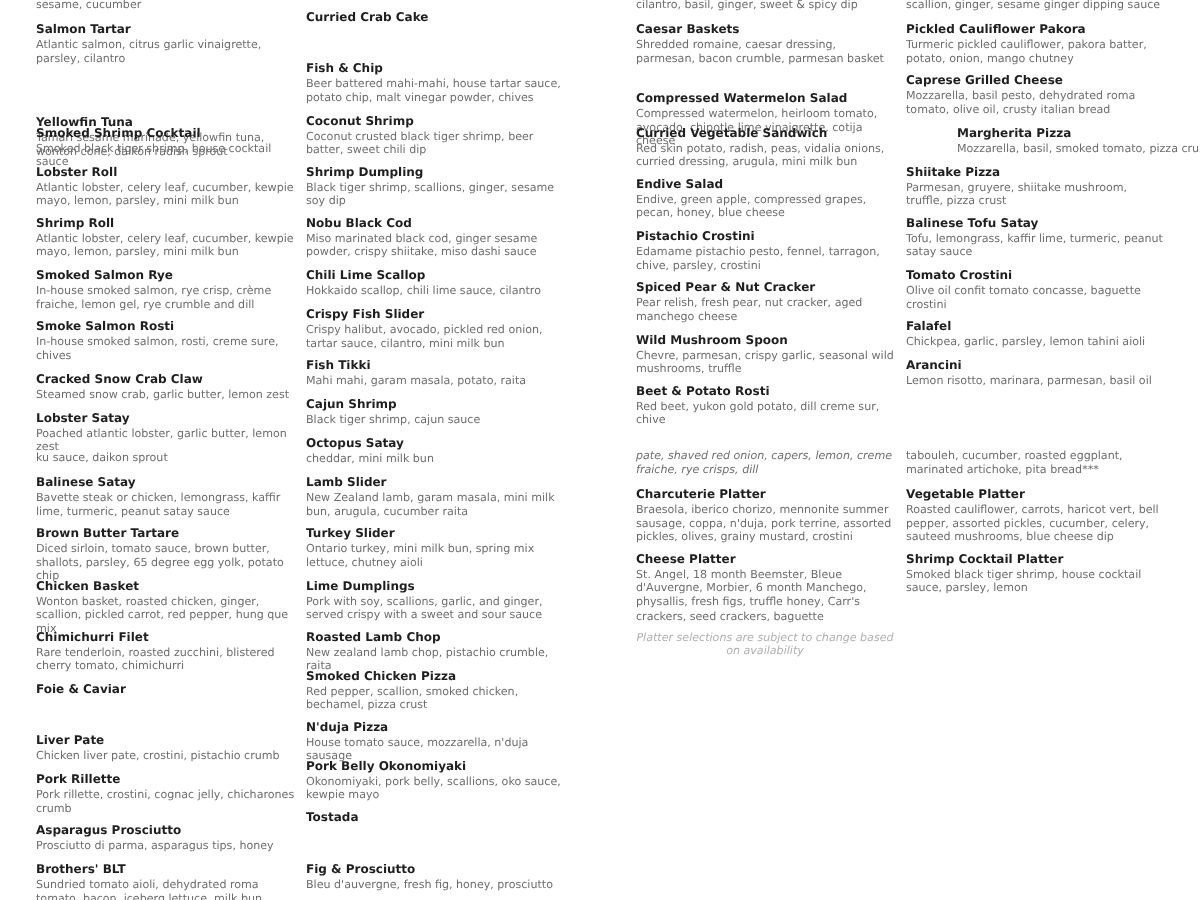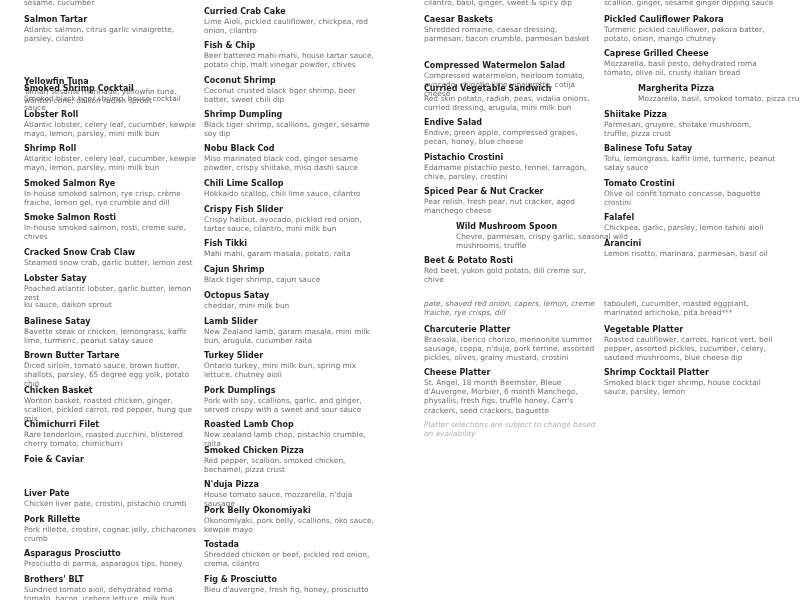--- a/index.html
+++ b/index.html
@@ -2,21 +2,21 @@
 <html><head>
 <meta charset="utf-8">
 <style>
   html, body { margin: 0; padding: 0; background: #ffffff; }
   body { width: 800px; height: 600px; overflow: hidden; position: relative; font-family: "DejaVu Sans", sans-serif; }
   .col { position: absolute; top: 0; }
   .item { position: absolute; left: 0; }
   .name { font-size: 8px; font-weight: bold; color: #1f1f1f; line-height: 10px; white-space: nowrap; }
   .desc { font-size: 7.4px; color: #6e6e6e; line-height: 9.2px; }
   .frag { position: absolute; left: 0; font-size: 7.4px; color: #6e6e6e; line-height: 9.2px; }
-  .note { position: absolute; left: 0; font-size: 7.4px; color: #b0b0b0; font-style: italic; line-height: 9.2px; }
+  .note { position: absolute; left: 0; font-size: 7.4px; color: #b0b0b0; font-style: italic; line-height: 9.2px; text-align: center; }
 </style>
 </head>
 <body>
 
 <div class="col" style="left:24px; width:176px;">
     <div class="frag" style="top: -2px; width: 176px;">sesame, cucumber</div>
     <div class="frag" style="top: 300px; width: 176px;">ku sauce, daikon sprout</div>
     <div class="item" style="top: 15px; width: 176px;">
       <div class="name">Salmon Tartar</div>
       <div class="desc">Atlantic salmon, citrus garlic vinaigrette, parsley, cilantro</div>
@@ -85,21 +85,20 @@
       <div class="desc">Prosciutto di parma, asparagus tips, honey</div>
     </div>
     <div class="item" style="top: 575px; width: 176px;">
       <div class="name">Brothers' BLT</div>
       <div class="desc">Sundried tomato aioli, dehydrated roma tomato, bacon, iceberg lettuce, milk bun</div>
     </div>
   </div>
 <div class="col" style="left:204px; width:176px;">
     <div class="item" style="top: 7px; width: 176px;">
       <div class="name">Curried Crab Cake</div>
-      <div class="desc">Lime Aioli, pickled cauliflower, chickpea, red onion, cilantro</div>
     </div>
     <div class="item" style="top: 41px; width: 176px;">
       <div class="name">Fish &amp; Chip</div>
       <div class="desc">Beer battered mahi-mahi, house tartar sauce, potato chip, malt vinegar powder, chives</div>
     </div>
     <div class="item" style="top: 76px; width: 176px;">
       <div class="name">Coconut Shrimp</div>
       <div class="desc">Coconut crusted black tiger shrimp, beer batter, sweet chili dip</div>
     </div>
     <div class="item" style="top: 110px; width: 176px;">
@@ -132,42 +131,41 @@
     </div>
     <div class="item" style="top: 317px; width: 176px;">
       <div class="name">Lamb Slider</div>
       <div class="desc">New Zealand lamb, garam masala, mini milk bun, arugula, cucumber raita</div>
     </div>
     <div class="item" style="top: 351px; width: 176px;">
       <div class="name">Turkey Slider</div>
       <div class="desc">Ontario turkey, mini milk bun, spring mix lettuce, chutney aioli</div>
     </div>
     <div class="item" style="top: 386px; width: 176px;">
-      <div class="name">Pork Dumplings</div>
+      <div class="name">Lime Dumplings</div>
       <div class="desc">Pork with soy, scallions, garlic, and ginger, served crispy with a sweet and sour sauce</div>
     </div>
     <div class="item" style="top: 420px; width: 176px;">
       <div class="name">Roasted Lamb Chop</div>
       <div class="desc">New zealand lamb chop, pistachio crumble, raita</div>
     </div>
     <div class="item" style="top: 446px; width: 176px;">
       <div class="name">Smoked Chicken Pizza</div>
       <div class="desc">Red pepper, scallion, smoked chicken, bechamel, pizza crust</div>
     </div>
     <div class="item" style="top: 480px; width: 176px;">
       <div class="name">N'duja Pizza</div>
       <div class="desc">House tomato sauce, mozzarella, n'duja sausage</div>
     </div>
     <div class="item" style="top: 506px; width: 176px;">
       <div class="name">Pork Belly Okonomiyaki</div>
       <div class="desc">Okonomiyaki, pork belly, scallions, oko sauce, kewpie mayo</div>
     </div>
     <div class="item" style="top: 540px; width: 176px;">
       <div class="name">Tostada</div>
-      <div class="desc">Shredded chicken or beef, pickled red onion, crema, cilantro</div>
     </div>
     <div class="item" style="top: 575px; width: 176px;">
       <div class="name">Fig &amp; Prosciutto</div>
       <div class="desc">Bleu d'auvergne, fresh fig, honey, prosciutto</div>
     </div>
   </div>
 <div class="col" style="left:424px; width:172px;">
     <div class="frag" style="top: -2px; width: 172px;">cilantro, basil, ginger, sweet &amp; spicy dip</div>
     <div class="frag" style="top: 299px; width: 172px; font-style: italic;">pate, shaved red onion, capers, lemon, creme fraiche, rye crisps, dill</div>
     <div class="item" style="top: 15px; width: 172px;">
@@ -187,21 +185,21 @@
       <div class="desc">Endive, green apple, compressed grapes, pecan, honey, blue cheese</div>
     </div>
     <div class="item" style="top: 153px; width: 172px;">
       <div class="name">Pistachio Crostini</div>
       <div class="desc">Edamame pistachio pesto, fennel, tarragon, chive, parsley, crostini</div>
     </div>
     <div class="item" style="top: 187px; width: 172px;">
       <div class="name">Spiced Pear &amp; Nut Cracker</div>
       <div class="desc">Pear relish, fresh pear, nut cracker, aged manchego cheese</div>
     </div>
-    <div class="item" style="top: 222px; width: 172px; margin-left: 32px;">
+    <div class="item" style="top: 222px; width: 172px;">
       <div class="name">Wild Mushroom Spoon</div>
       <div class="desc">Chevre, parmesan, crispy garlic, seasonal wild mushrooms, truffle</div>
     </div>
     <div class="item" style="top: 256px; width: 172px;">
       <div class="name">Beet &amp; Potato Rosti</div>
       <div class="desc">Red beet, yukon gold potato, dill creme sur, chive</div>
     </div>
     <div class="item" style="top: 325px; width: 172px;">
       <div class="name">Charcuterie Platter</div>
       <div class="desc">Braesola, iberico chorizo, mennonite summer sausage, coppa, n'duja, pork terrine, assorted pickles, olives, grainy mustard, crostini</div>

